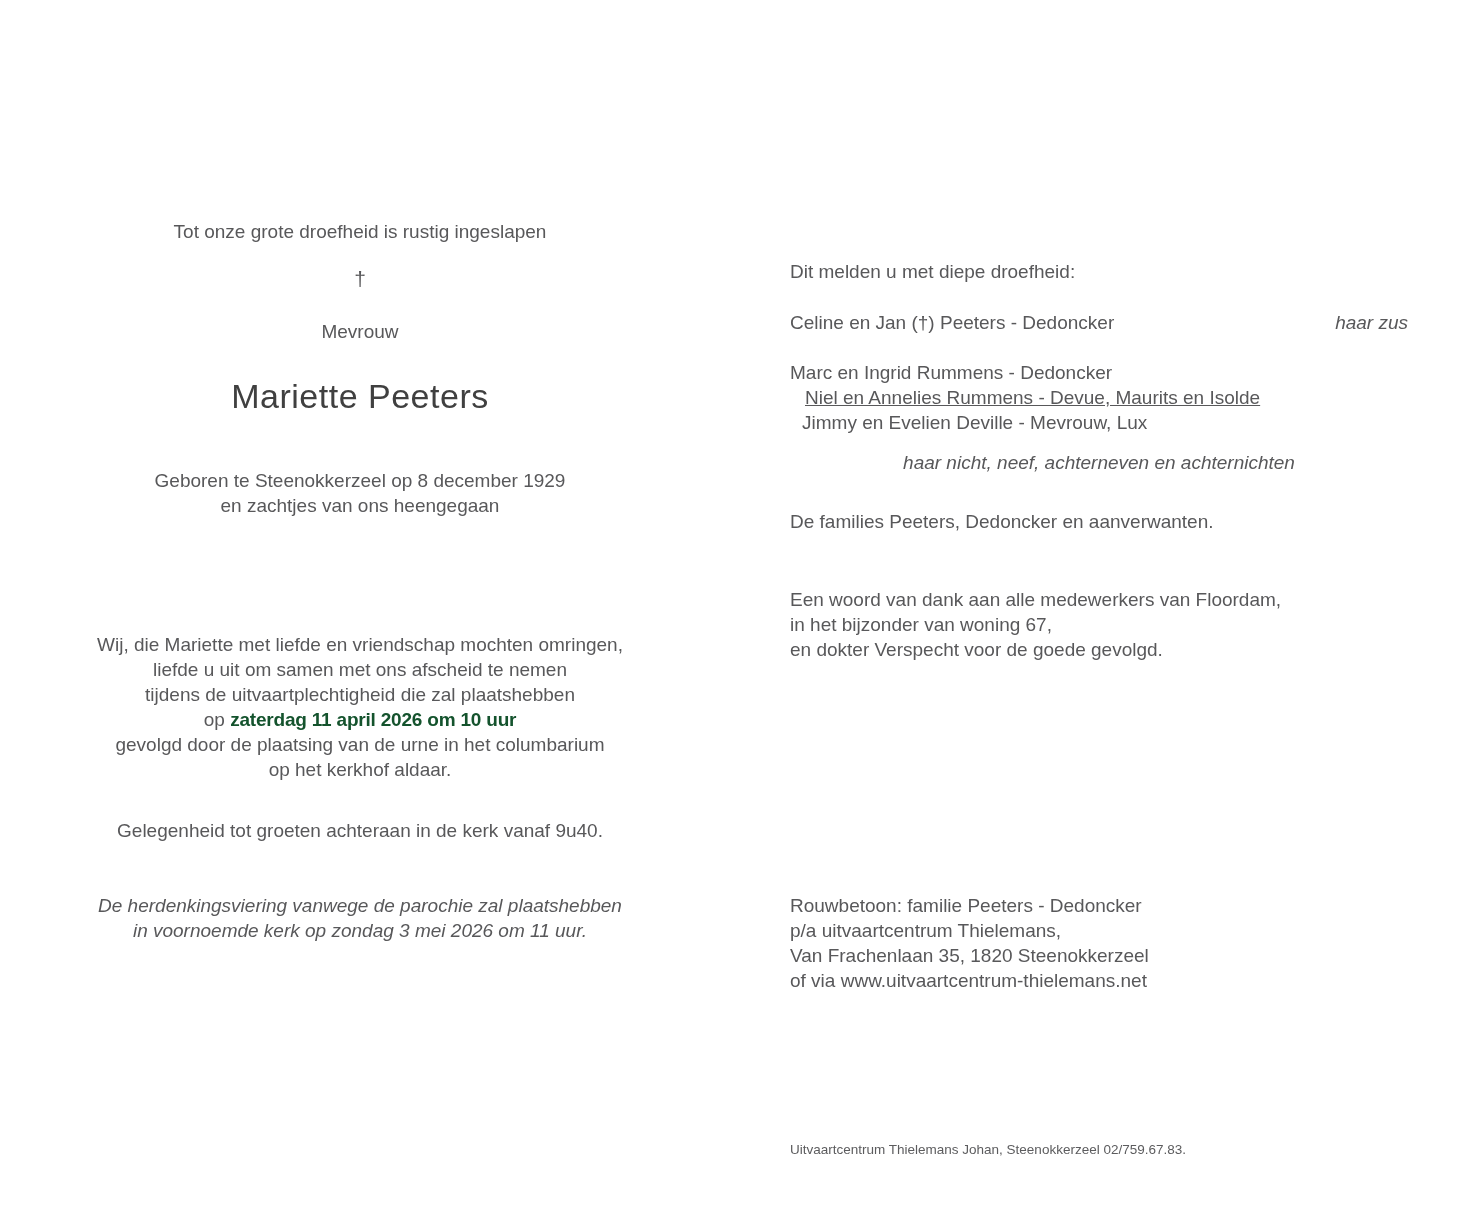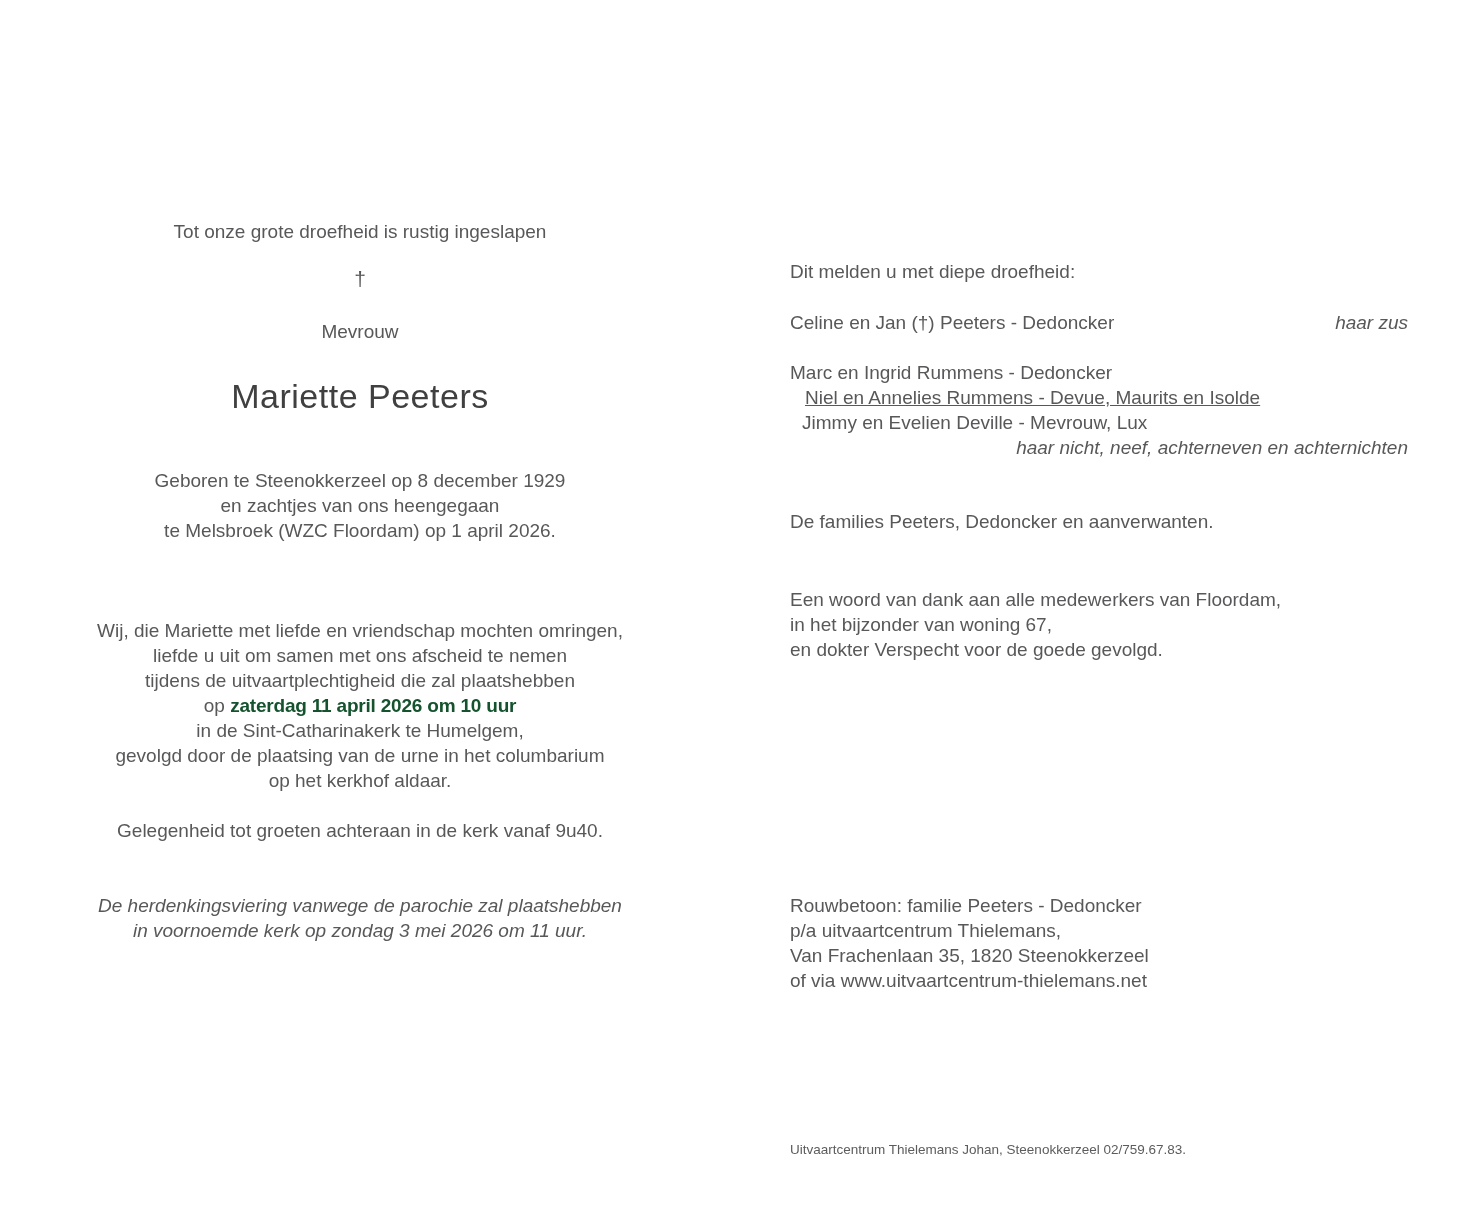--- a/index.html
+++ b/index.html
@@ -18,21 +18,21 @@
   .block { position: absolute; left: 0; width: 100%; font-size: 19px; line-height: 25px; }
   .left-col .block { text-align: center; }
 
   .cross { font-size: 21px; }
   .name  { font-size: 34px; line-height: 48px; letter-spacing: 0.5px; color: #404040; }
   .italic { font-style: italic; }
   strong.date-bold { font-weight: 700; color: #14532d; letter-spacing: -0.2px; }
 
   .row { display: flex; justify-content: space-between; align-items: baseline; }
   .relation { font-style: italic; white-space: nowrap; }
-  .relation-line { text-align: right; }
+  .relation-line { text-align: center; margin-top: 15px; }
   .indent-a { padding-left: 15px; text-decoration: underline; }
   .indent-b { padding-left: 12px; }
 
   .footer {
     position: absolute; left: 790px; top: 1141px;
     font-size: 13.5px; line-height: 18px; color: #5c5c5e;
   }
 </style>
 </head>
 <body>
@@ -45,29 +45,27 @@
 
     <div class="block cross" style="top:266px">†</div>
 
     <div class="block" style="top:319px">Mevrouw</div>
 
     <div class="block name" style="top:372px">Mariette Peeters</div>
 
     <div class="block" style="top:468px">
       <div>Geboren te Steenokkerzeel op 8 december 1929</div>
       <div>en zachtjes van ons heengegaan</div>
-      <div>te Melsbroek (WZC Floordam) op 1 april 2026.</div>
     </div>
 
-    <div class="block" style="top:618px">
+    <div class="block" style="top:632px">
       <div>Wij, die Mariette met liefde en vriendschap mochten omringen,</div>
       <div>liefde u uit om samen met ons afscheid te nemen</div>
       <div>tijdens de uitvaartplechtigheid die zal plaatshebben</div>
       <div><span>op </span><strong class="date-bold">zaterdag 11 april 2026 om 10 uur</strong></div>
-      <div>in de Sint-Catharinakerk te Humelgem,</div>
       <div>gevolgd door de plaatsing van de urne in het columbarium</div>
       <div>op het kerkhof aldaar.</div>
     </div>
 
     <div class="block" style="top:818px">Gelegenheid tot groeten achteraan in de kerk vanaf 9u40.</div>
 
     <div class="block italic" style="top:893px">
       <div>De herdenkingsviering vanwege de parochie zal plaatshebben</div>
       <div>in voornoemde kerk op zondag 3 mei 2026 om 11 uur.</div>
     </div>

